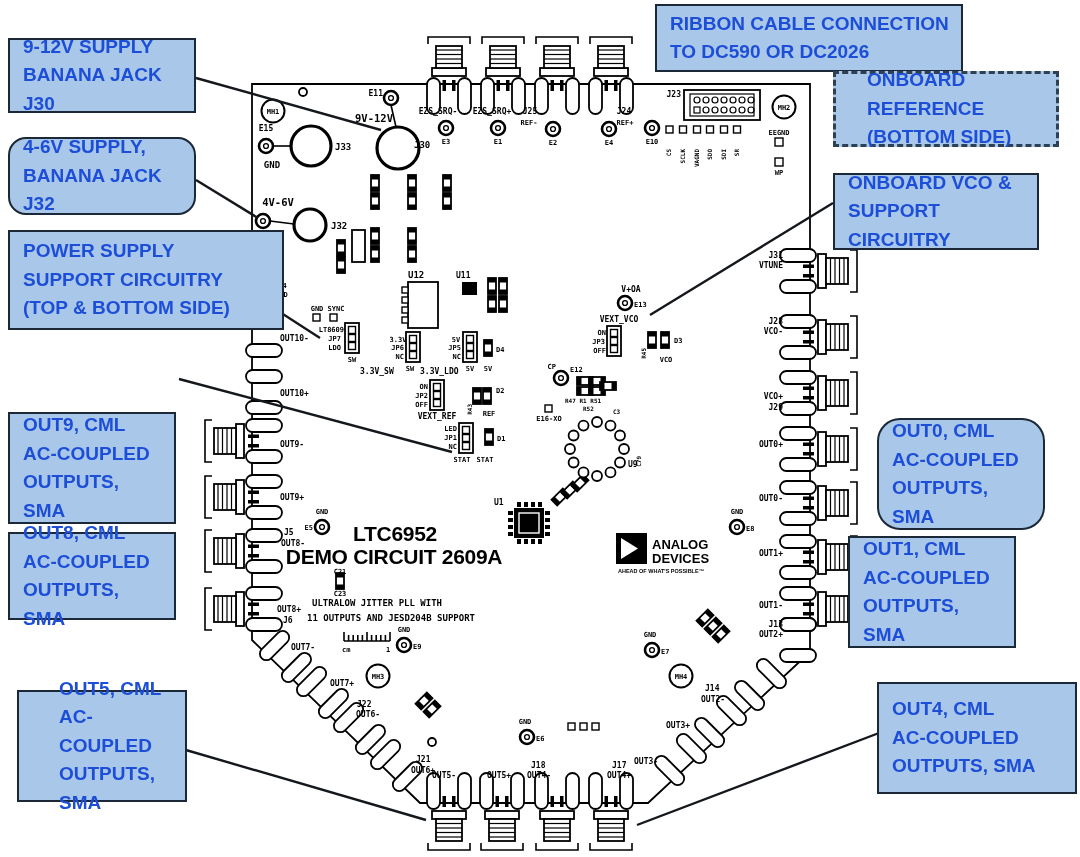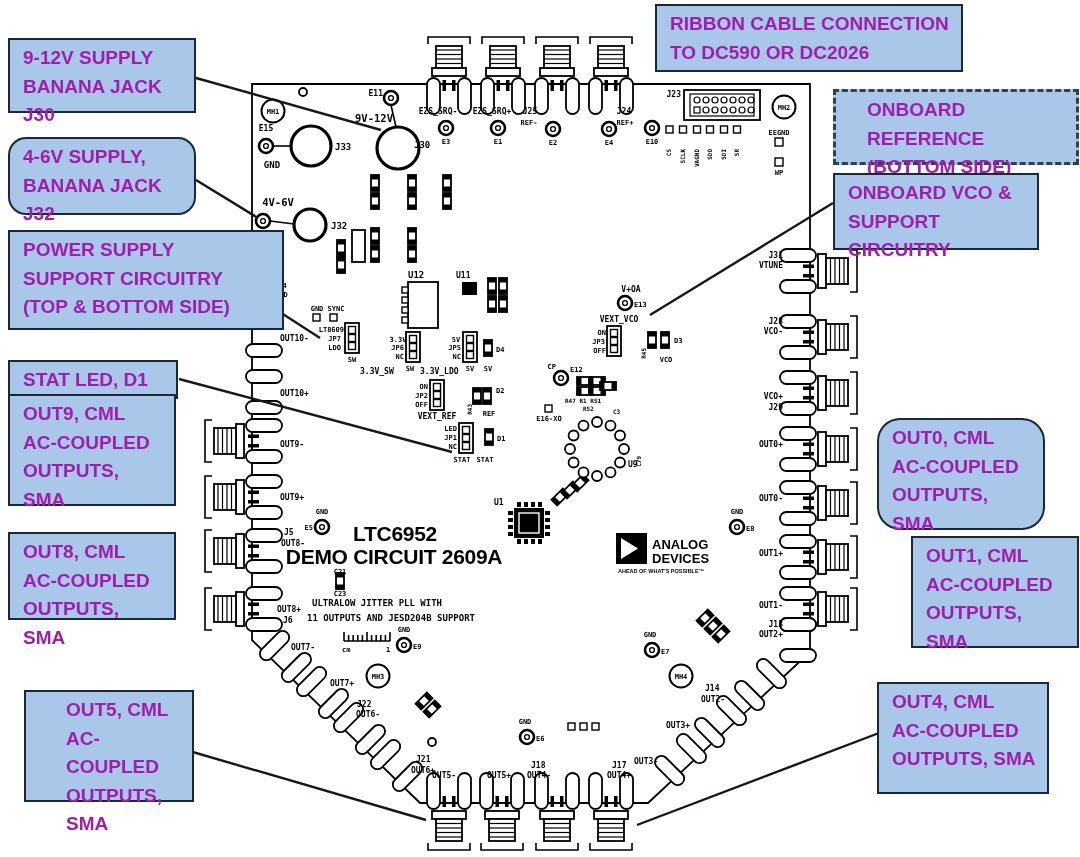--- a/index.html
+++ b/index.html
@@ -1,20 +1,20 @@
 <!DOCTYPE html>
 <html><head>
 <meta charset="utf-8">
 <style>
   html,body{margin:0;padding:0;background:#ffffff;}
   #stage{position:relative;width:1080px;height:857px;background:#ffffff;overflow:hidden;
          font-family:"Liberation Sans",sans-serif;}
-  .callout{position:absolute;background:#A9C7E8;border:2px solid #1B2837;color:#a21caf;
+  .callout{position:absolute;background:#A9C7E8;border:2px solid #1B2837;color:#1d4ed8;
            font:bold 19px/1.5 "Liberation Sans",sans-serif;white-space:pre-line;
-           padding:4px 8px 4px 13px;box-sizing:border-box;display:flex;}
+           padding:4px 8px 4px 13px;box-sizing:border-box;display:flex;align-items:center;}
   .callout.dashed{border:3px dashed #2E4154;}
   svg{position:absolute;left:0;top:0;}
   .pw{fill:#fff;stroke:#000;stroke-width:1.8;}
   .pb{fill:#000;stroke:none;}
   .pin{fill:#fff;stroke:#000;stroke-width:1.4;}
   .ring{fill:#fff;stroke:#000;stroke-width:2.6;}
   .vd{fill:#fff;stroke:#000;stroke-width:1.8;}
   .ln{stroke:#000;stroke-width:1.6;fill:none;}
   .lnt{stroke:#000;stroke-width:1.2;fill:none;}
   .bj{fill:#fff;stroke:#000;stroke-width:3.2;}
@@ -463,39 +463,38 @@
   </g>
 </svg>
 
 <div class="callout" style="left:8px;top:38px;width:188px;height:75px;"><span>9-12V SUPPLY
 BANANA JACK J30</span></div>
 <div class="callout" style="left:8px;top:137px;width:188px;height:78px;border-radius:18px;"><span>4-6V SUPPLY,
 BANANA JACK J32</span></div>
 <div class="callout" style="left:8px;top:230px;width:276px;height:100px;"><span>POWER SUPPLY
 SUPPORT CIRCUITRY
 (TOP &amp; BOTTOM SIDE)</span></div>
-<div class="callout" style="left:8px;top:360px;width:170px;height:39px;"><span>STAT LED, D1</span></div>
-<div class="callout" style="left:8px;top:394px;width:168px;height:112px;"><span>OUT9, CML
+<div class="callout" style="left:8px;top:412px;width:168px;height:112px;"><span>OUT9, CML
 AC-COUPLED
 OUTPUTS, SMA</span></div>
 <div class="callout" style="left:8px;top:532px;width:168px;height:88px;"><span>OUT8, CML
 AC-COUPLED
 OUTPUTS, SMA</span></div>
-<div class="callout" style="left:24px;top:690px;width:170px;height:112px;padding-left:40px;"><span>OUT5, CML
+<div class="callout" style="left:17px;top:690px;width:170px;height:112px;padding-left:40px;"><span>OUT5, CML
 AC-COUPLED
 OUTPUTS, SMA</span></div>
 <div class="callout" style="left:655px;top:4px;width:308px;height:68px;"><span>RIBBON CABLE CONNECTION
 TO DC590 OR DC2026</span></div>
-<div class="callout dashed" style="left:833px;top:89px;width:246px;height:76px;padding-left:31px;"><span>ONBOARD REFERENCE
+<div class="callout dashed" style="left:833px;top:71px;width:226px;height:76px;padding-left:31px;"><span>ONBOARD REFERENCE
 (BOTTOM SIDE)</span></div>
 <div class="callout" style="left:833px;top:173px;width:206px;height:77px;"><span>ONBOARD VCO &amp;
 SUPPORT CIRCUITRY</span></div>
 <div class="callout" style="left:877px;top:418px;width:168px;height:112px;border-radius:23px;"><span>OUT0, CML
 AC-COUPLED
 OUTPUTS, SMA</span></div>
-<div class="callout" style="left:911px;top:536px;width:168px;height:112px;"><span>OUT1, CML
+<div class="callout" style="left:848px;top:536px;width:168px;height:112px;"><span>OUT1, CML
 AC-COUPLED
 OUTPUTS, SMA</span></div>
-<div class="callout" style="left:877px;top:682px;width:172px;height:112px;"><span>OUT4, CML
+<div class="callout" style="left:877px;top:682px;width:200px;height:112px;"><span>OUT4, CML
 AC-COUPLED
 OUTPUTS, SMA</span></div>
 
 </div>
 
 </body></html>

